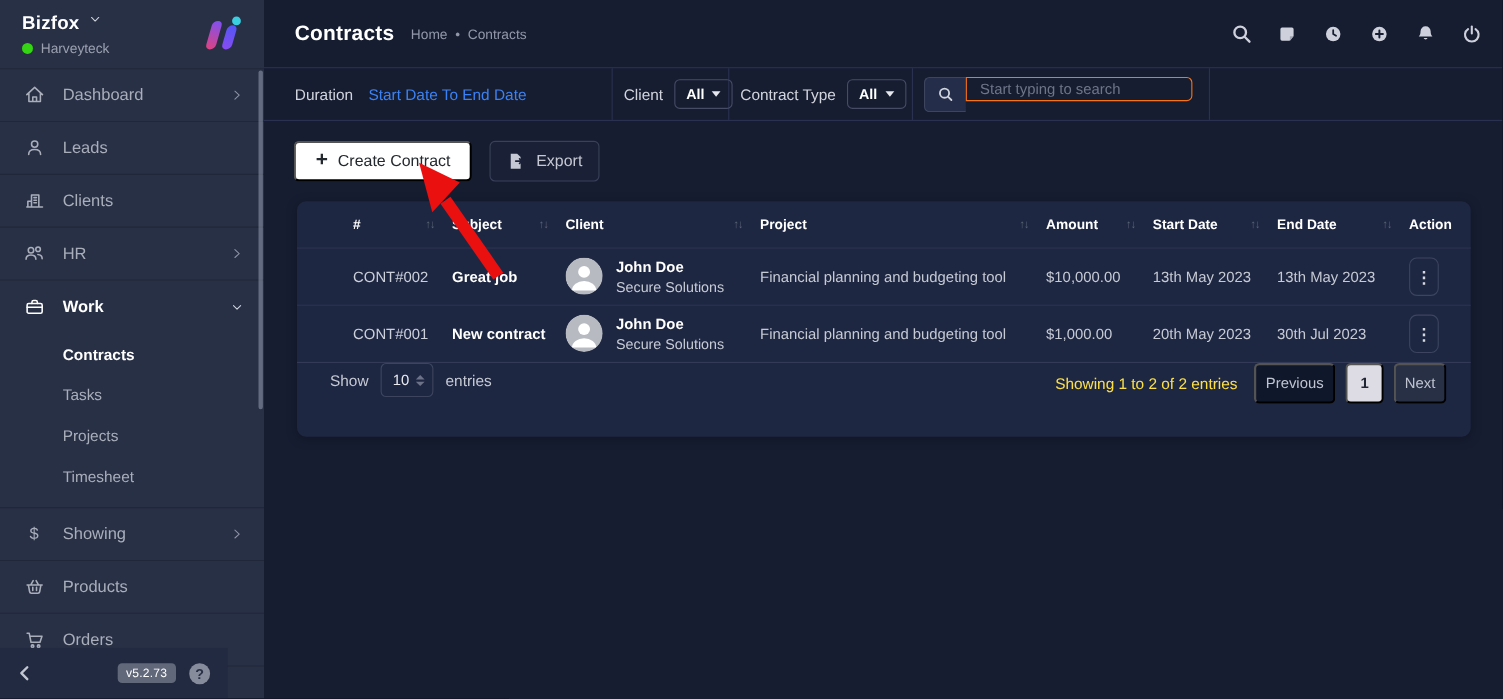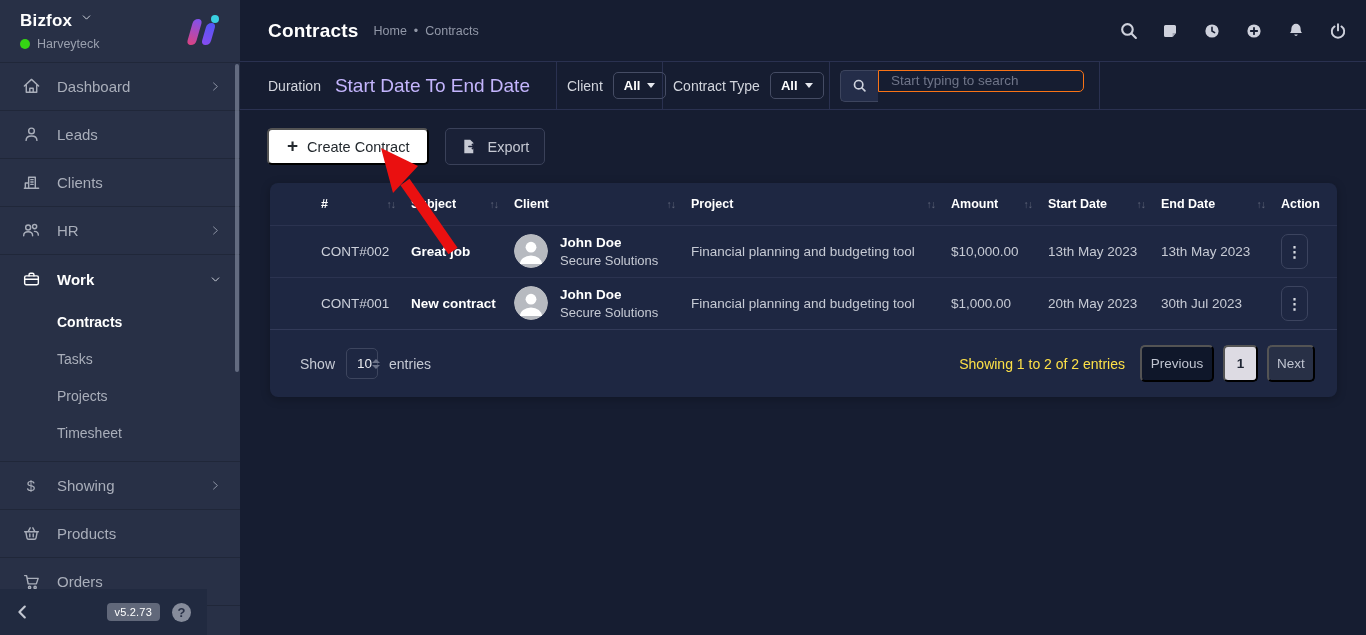--- a/index.html
+++ b/index.html
@@ -42,21 +42,21 @@
   .tico { width:20px; height:20px; display:flex; align-items:center; justify-content:center; cursor:pointer; }
   
   .filterbar { height:49px; border-top:1px solid #2a3150; border-bottom:1px solid #2a3150; display:flex; align-items:stretch; }
   .fsec { display:flex; align-items:center; border-right:1px solid #2a3150; }
   .fsec.duration { width:317px; padding:0 16px 0 28px; gap:14px; }
   .fsec.client { width:106px; padding:0 10px; gap:10px; }
   .fsec.ctype { width:167px; padding:0 10px; gap:10px; }
   .fsec.searchsec { width:270px; padding:0 10px; border-right:1px solid #2a3150; }
   .fsec.rest { flex:1; border-right:none; }
   .flabel { color:#d2d5dd; font-size:14px; white-space:nowrap; }
-  .fvalue { color:#c4b5fd; font-size:19px; white-space:nowrap; }
+  .fvalue { color:#3b82f6; font-size:14px; white-space:nowrap; }
   .all-btn { display:flex; align-items:center; gap:7px; border:1px solid #454c64; border-radius:5px; padding:5px 10px; color:#fff; font-weight:700; font-size:13px; background:transparent; cursor:pointer; }
   .caret { width:0; height:0; border-left:4px solid transparent; border-right:4px solid transparent; border-top:5px solid #e6e8ee; }
   .search-group { display:flex; height:32px; }
   .search-addon { width:38px; border:1px solid #3d455e; border-right:none; border-radius:5px 0 0 5px; background:#242d49; display:flex; align-items:center; justify-content:center; }
   .search-input { width:206px; height:22px; background:transparent; border:1px solid #f97316; border-radius:0 5px 5px 0; color:#d2d5dd; font-size:13.5px; padding:0 12px; outline:none; font-family:"Liberation Sans",sans-serif; }
   .search-input::placeholder { color:#6f7589; }
   
   .toolbar { display:flex; gap:16px; padding:18px 0 0 27px; }
   .btn { height:37px; display:flex; align-items:center; gap:9px; border-radius:5px; font-size:14.5px; cursor:pointer; }
   .btn-create { background:#fff; color:#23292e; padding:0 18px; font-weight:400; }
@@ -70,23 +70,23 @@
   .sorters { font-size:10.5px; color:#5c6377; letter-spacing:-1px; }
   .trow { height:52px; border-top:1px solid #2b3350; font-size:13.5px; color:#c6cad4; }
   .cell-id { color:#ccd0da; }
   .cell-subject { color:#fff; font-weight:700; }
   .cell-client { display:flex; align-items:center; gap:12px; }
   .avatar { width:34px; height:34px; border-radius:50%; overflow:hidden; flex:none; }
   .cname { color:#fff; font-weight:700; font-size:13.5px; line-height:1.35; }
   .ccompany { color:#c6cad4; font-size:13px; line-height:1.35; }
   .checkbox { width:15px; height:15px; background:#fff; border-radius:3px; cursor:pointer; }
   .action-btn { width:27px; height:35px; border:1px solid #3c445f; border-radius:7px; background:transparent; color:#d6d9e0; font-size:15px; font-weight:700; display:flex; align-items:center; justify-content:center; cursor:pointer; letter-spacing:0; }
-  .tfoot { height:68px; border-top:1px solid #323a58; display:flex; align-items:center; padding:0 22px 0 30px; font-size:14px; }
+  .tfoot { height:68px; border-top:1px solid #323a58; display:flex; align-items:flex-start; padding:0 22px 0 30px; font-size:14px; }
   .show-group { display:flex; align-items:center; gap:11px; color:#c6cad4; }
-  .size-box { width:32px; height:31px; border:1px solid #3d455e; border-radius:5px; display:flex; align-items:center; padding:0 7px 0 10px; cursor:pointer; }
+  .size-box { width:48px; height:31px; border:1px solid #3d455e; border-radius:5px; display:flex; align-items:center; padding:0 7px 0 10px; cursor:pointer; }
   .size-val { color:#e8eaef; font-size:13.5px; flex:1; }
   .spin { display:flex; flex-direction:column; gap:2px; }
   .spin i { width:0; height:0; border-left:4px solid transparent; border-right:4px solid transparent; }
   .spin .up { border-bottom:4px solid #6c7388; }
   .spin .down { border-top:4px solid #6c7388; }
   .foot-right { margin-left:auto; display:flex; align-items:center; gap:9px; }
   .summary { color:#fde047; margin-right:6px; }
   .pg-btn { height:37px; border-radius:5px; display:flex; align-items:center; justify-content:center; font-size:13.5px; cursor:pointer; }
   .pg-prev { width:74px; background:#0f172a; color:#bfc4d0; }
   .pg-page { width:35px; background:#dddbe3; color:#1f2533; font-weight:700; }

